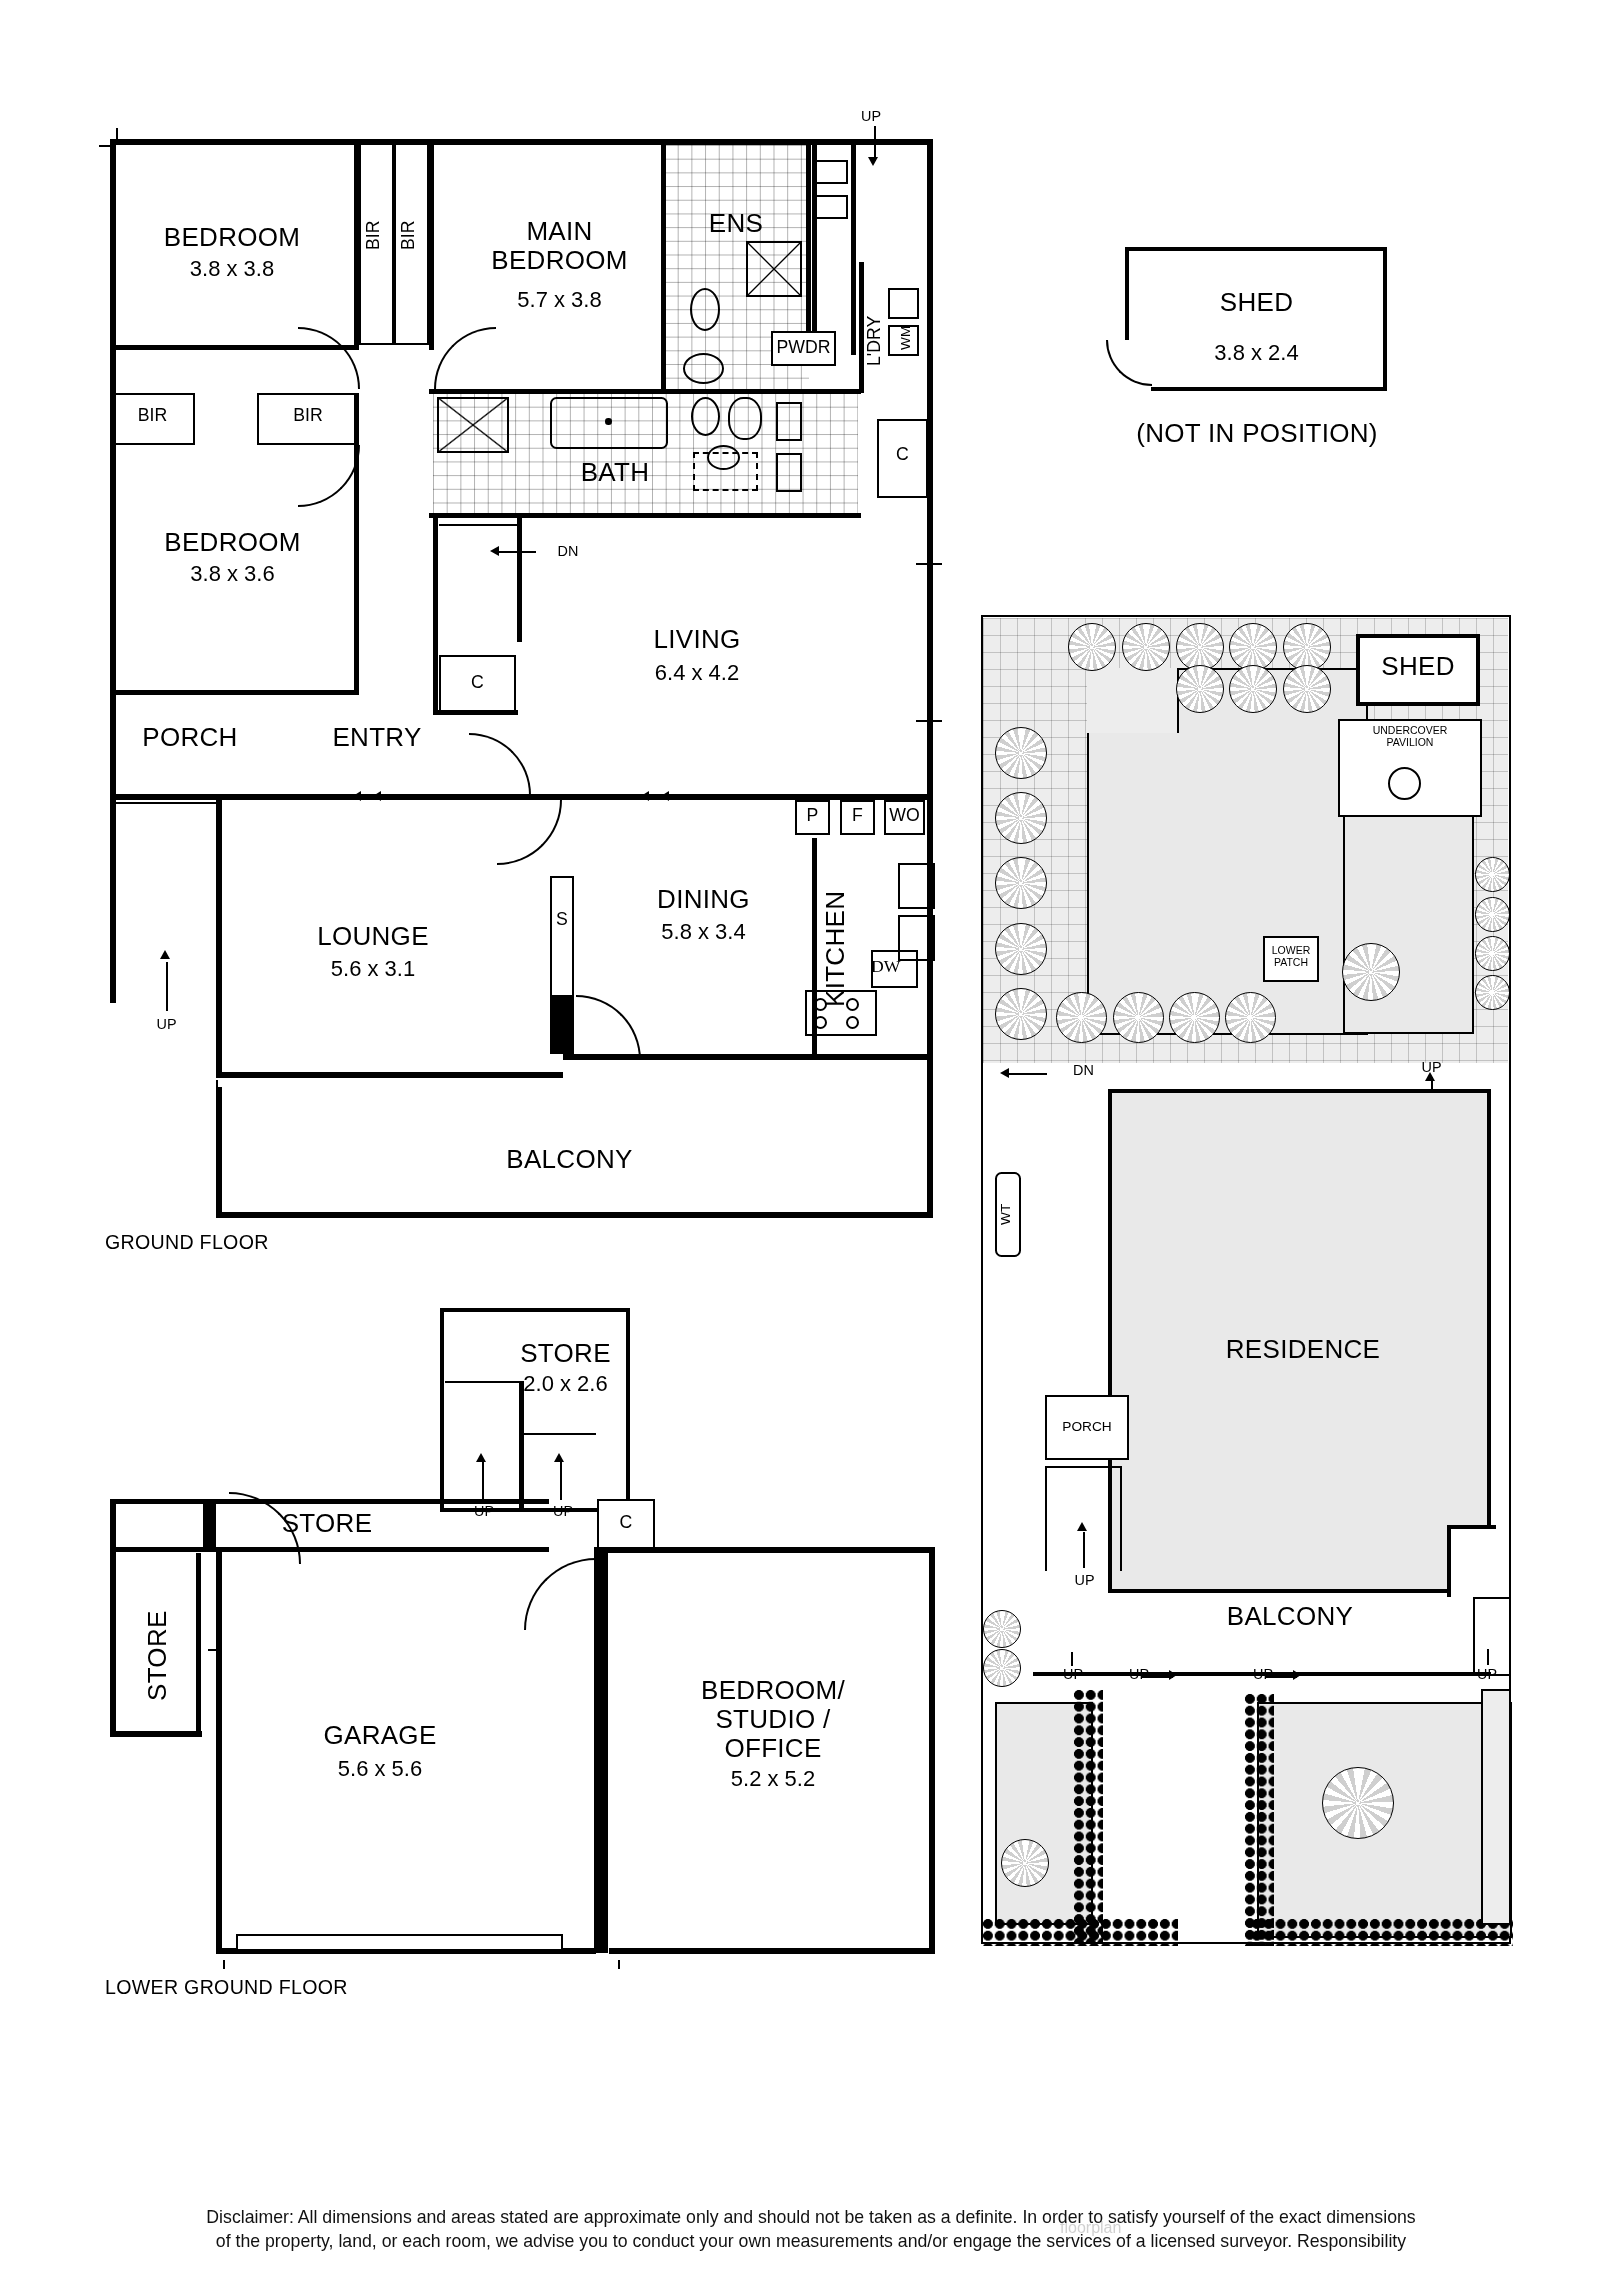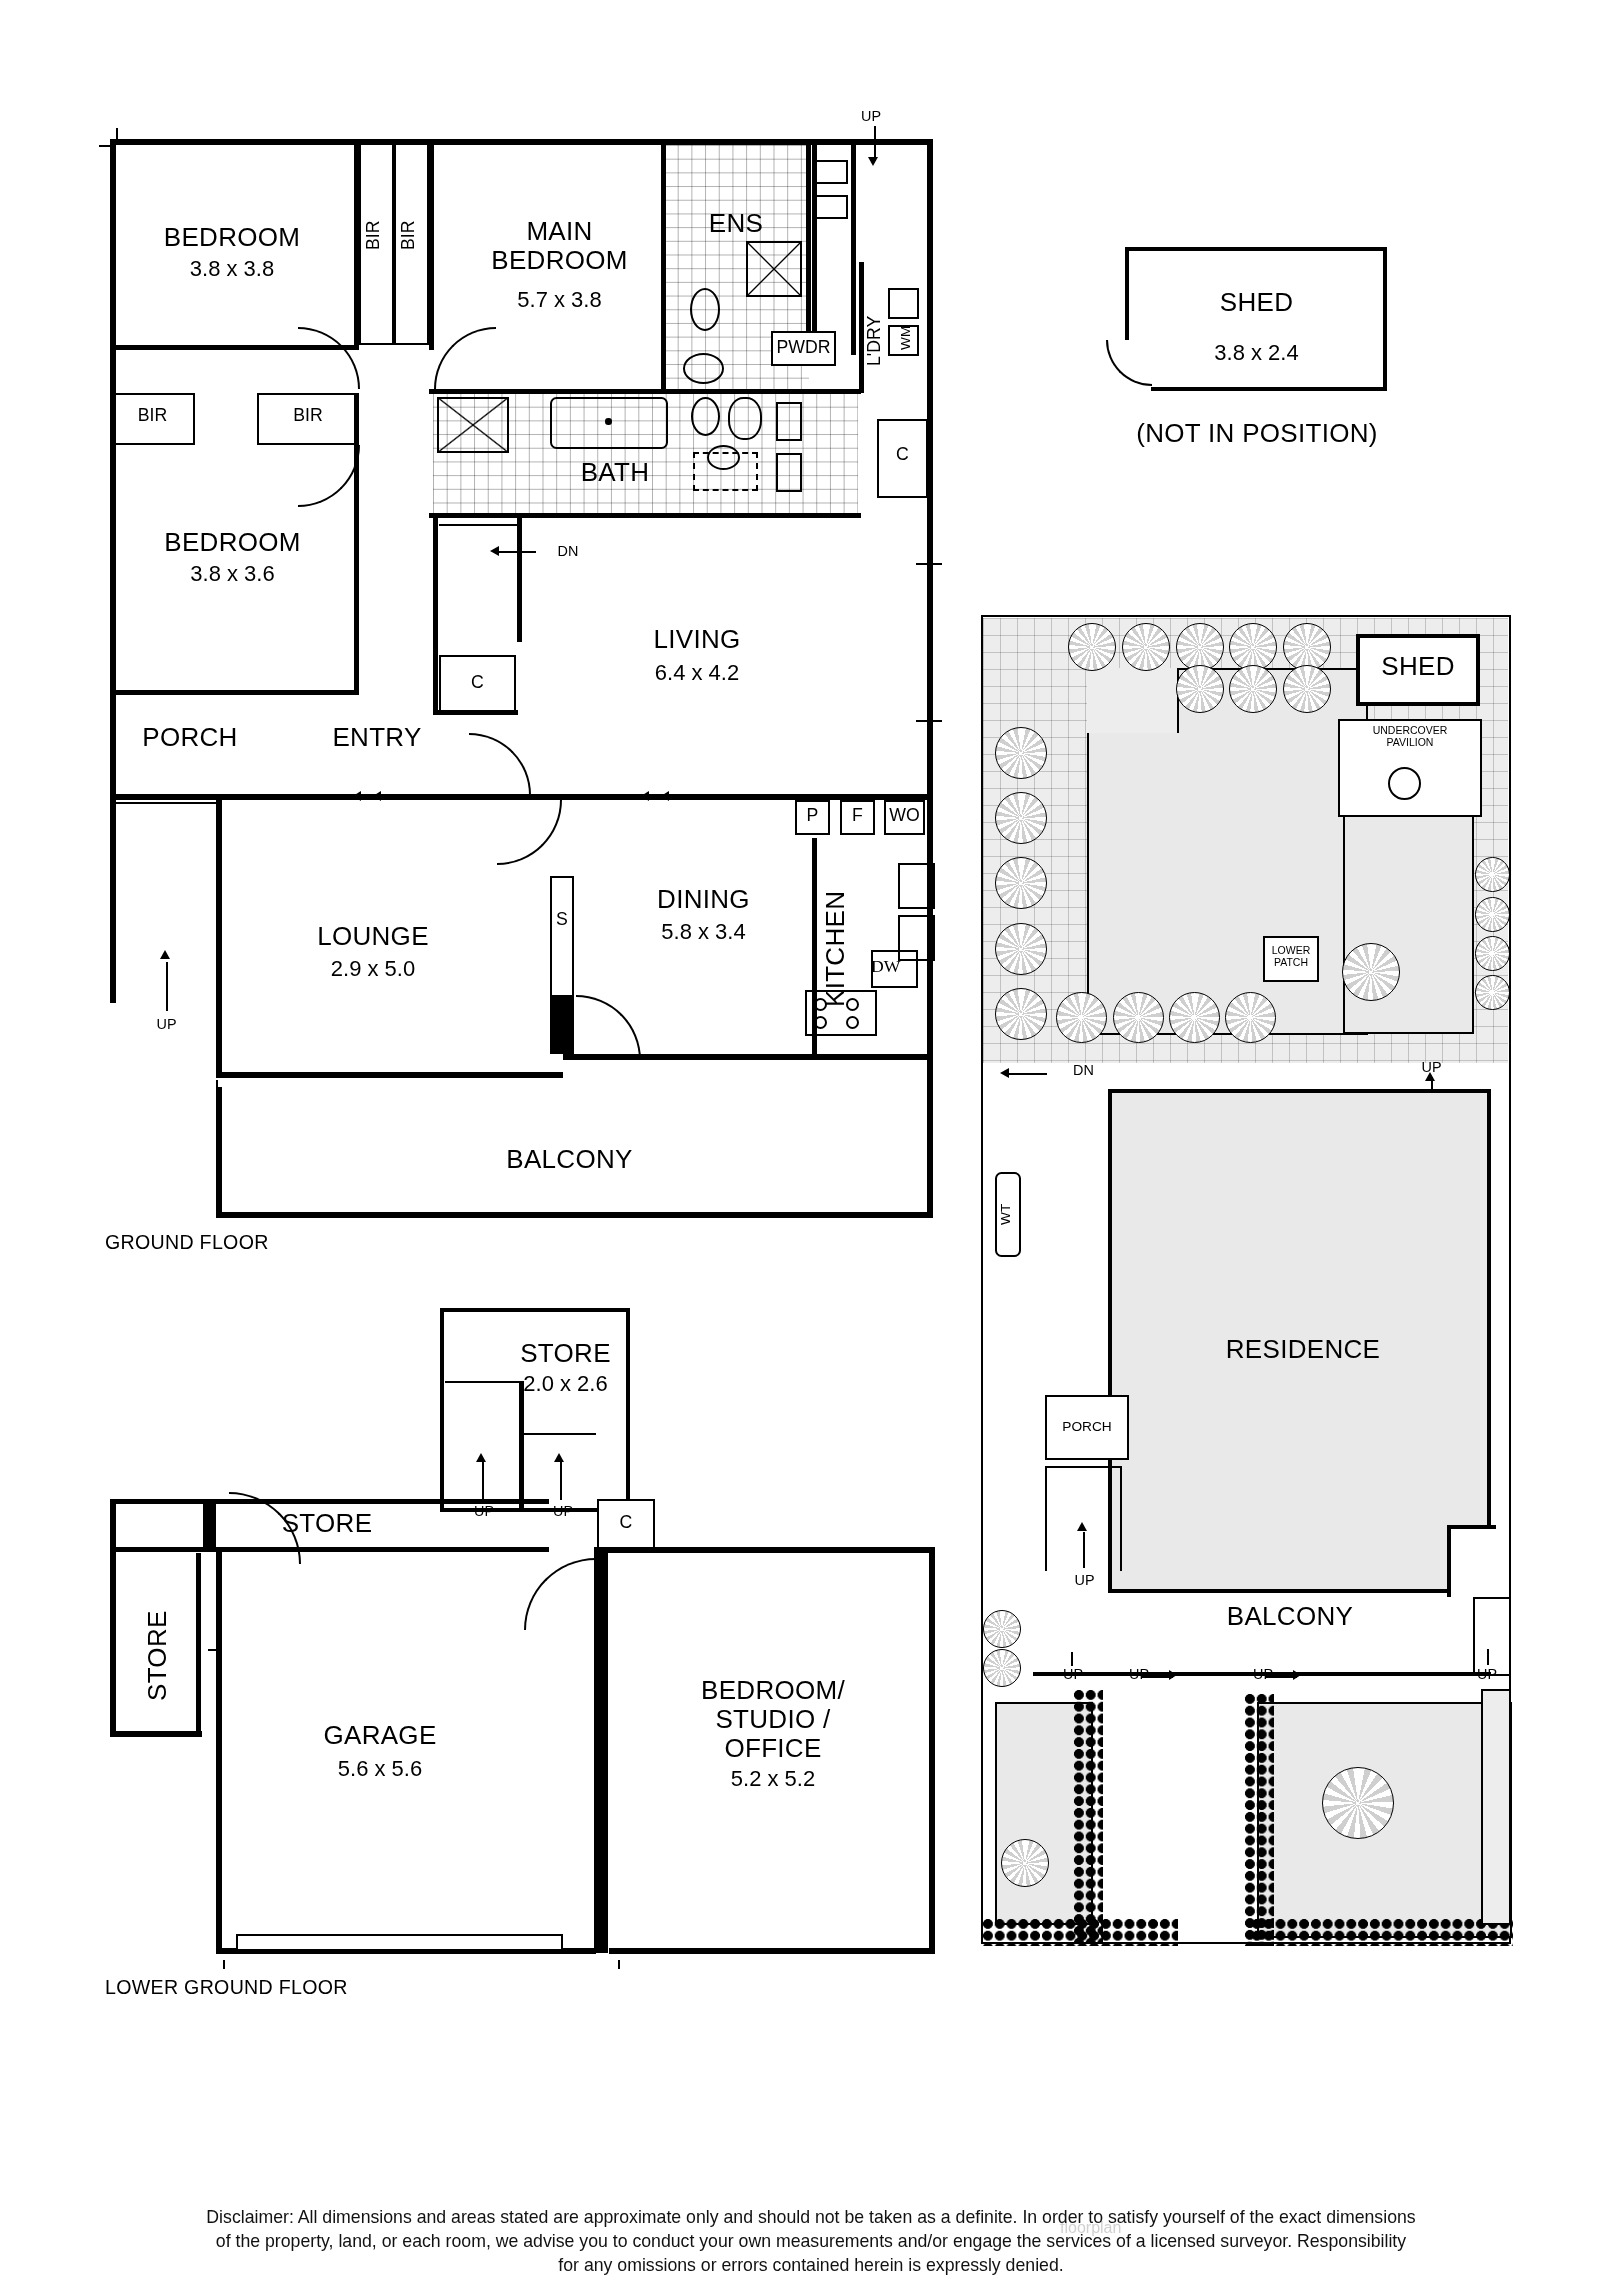--- a/index.html
+++ b/index.html
@@ -254,21 +254,21 @@
     <div class="abs" style="left:641px; top:791px; width:0; height:0; border-top:5.9px solid transparent; border-bottom:5.9px solid transparent; border-right:8.5px solid #000;"></div>
     <div class="abs" style="left:661px; top:791px; width:0; height:0; border-top:5.9px solid transparent; border-bottom:5.9px solid transparent; border-right:8.5px solid #000;"></div>
 
     <div class="wall" style="left:216px; top:794px; width:5.9px; height:281px;"></div>
     <div class="wall" style="left:216px; top:1072px; width:347px; height:5.9px;"></div>
     <div class="wall" style="left:927px; top:794px; width:5.9px; height:281px;"></div>
     <div class="wall" style="left:563px; top:1054px; width:370px; height:5.9px;"></div>
     <div class="abs" style="left:216px; top:1080px; width:353px; height:9.2px; background-image:linear-gradient(to right, #000 0, #000 2px, transparent 2px, transparent 26px);"></div>
 
     <div class="label rm-name" style="left:275px; top:922px; width:196px;">LOUNGE</div>
-    <div class="label rm-dim" style="left:275px; top:957px; width:196px;">2.9 x 5.0</div>
+    <div class="label rm-dim" style="left:275px; top:957px; width:196px;">5.6 x 3.1</div>
 
     <div class="abs" style="left:550px; top:876px; width:23.6px; height:131px; border:2px solid #000; background:#fff;"></div>
     <div class="label rm-small" style="left:550px; top:910px; width:23.6px;">S</div>
     <div class="wall" style="left:550px; top:995px; width:23.6px; height:59px;"></div>
 
     <div class="label rm-name" style="left:615px; top:885px; width:177px;">DINING</div>
     <div class="label rm-dim" style="left:615px; top:920px; width:177px;">5.8 x 3.4</div>
 
     <div class="abs arc q-br" style="left:497px; top:800px; width:65px; height:65px; border-style:solid; border-color:#000;"></div>
     <div class="abs arc q-tr" style="left:576px; top:995px; width:65px; height:65px; border-style:solid; border-color:#000;"></div>
@@ -464,16 +464,15 @@
     <div class="abs" style="left:223px; top:1960px; width:367px; height:9.2px; background-image:linear-gradient(to right, #000 0, #000 2px, transparent 2px, transparent 29px);"></div>
     <div class="abs" style="left:618px; top:1960px; width:308px; height:9.2px; background-image:linear-gradient(to right, #000 0, #000 2px, transparent 2px, transparent 29px);"></div>
     <div class="abs" style="left:208px; top:1649px; width:9.2px; height:105px; background-image:linear-gradient(to bottom, #000 0, #000 2px, transparent 2px, transparent 26px);"></div>
 
     <div class="label floor-title" style="left:105px; top:1977px; width:393px; text-align:left;">LOWER GROUND FLOOR</div>
   </div>
 
   <div class="watermark" style="left:1060px; top:2219px;">floorplan</div>
   <div class="disclaimer" style="top:2230px;">of the property, land, or each room, we advise you to conduct your own measurements and/or engage the services of a licensed surveyor. Responsibility</div>
   <div class="disclaimer" style="top:2206px;">Disclaimer: All dimensions and areas stated are approximate only and should not be taken as a definite. In order to satisfy yourself of the exact dimensions</div>
-  <div class="disclaimer" style="top:2254px;">for any omissions or errors contained herein is expressly denied.</div>
 
 </div>
 
 
 </body></html>

